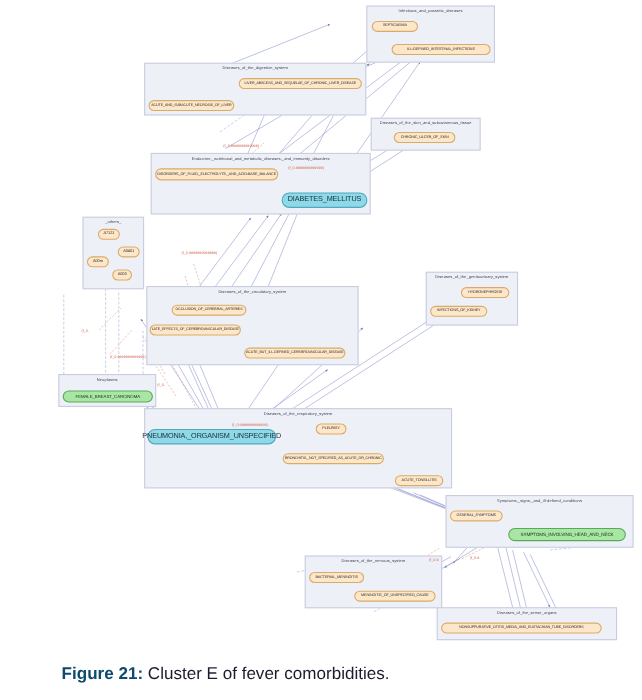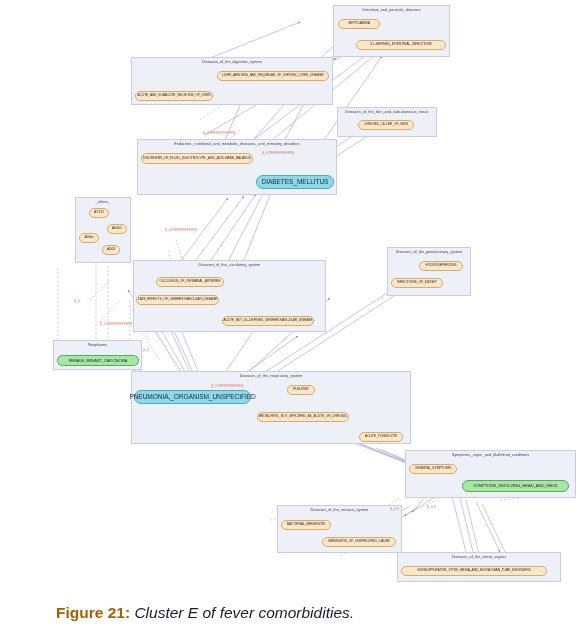--- a/index.html
+++ b/index.html
@@ -9,22 +9,22 @@
   .cluster{position:absolute;background:#eef0f7;border:1px solid #c9cde0;box-sizing:border-box;}
   .cluster-label{position:absolute;left:0;right:0;top:2px;text-align:center;font-size:3.6px;color:#3a3a4a;letter-spacing:.1px;white-space:nowrap;}
   .node{position:absolute;border-radius:7px;box-sizing:border-box;display:flex;align-items:center;justify-content:center;
         white-space:nowrap;line-height:1;letter-spacing:-.1px;}
   .n-orange{background:#fde7c8;border:1px solid #d9ab6a;color:#2b2b2b;}
   .n-green{background:#a8e6a3;border:1px solid #5aa85a;color:#15301a;}
   .n-cyan{background:#8fd8e8;border:1px solid #4fa8bf;color:#10303a;}
   .edge-label{position:absolute;color:#d16a5a;font-size:3.4px;white-space:nowrap;}
   #caption{position:absolute;left:0;top:590px;width:584px;height:46px;display:flex;align-items:center;}
   #caption .inner{padding-left:56px;font-size:15.5px;color:#1b1b3a;}
-  #caption .lead{color:#a16207;font-weight:bold;margin-top:12px;}
-  #caption .rest{color:#1b1b2e;font-style:italic;}
+  #caption .lead{color:#0c4a6e;font-weight:bold;margin-top:12px;}
+  #caption .rest{color:#1b1b2e;}
 </style>
 </head>
 <body>
 
 <div id="figure">
 
   <svg id="svg-edges" viewBox="0 0 584 590" preserveAspectRatio="none">
     <defs>
       <marker id="ah" markerWidth="5" markerHeight="5" refX="4" refY="2" orient="auto">
         <path d="M0,0 L4,2 L0,4 z" fill="#6f74b8"></path>

